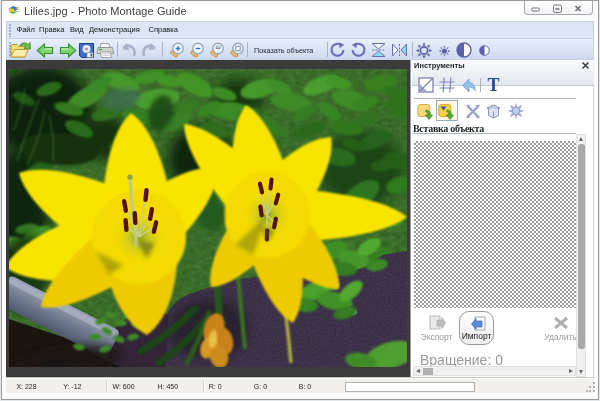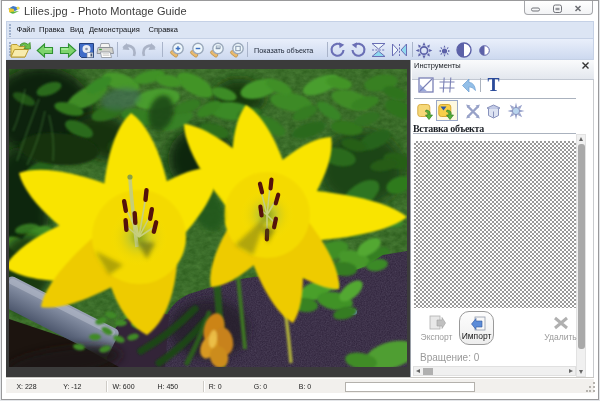--- a/index.html
+++ b/index.html
@@ -18,38 +18,38 @@
   
   #toolbar { position:absolute; left:6px; top:38px; width:588px; height:22px; background:linear-gradient(#e9effb,#cdd9ef); border:1px solid #c5d1e6; }
   #toolbar svg { position:absolute; }
   .sep { position:absolute; top:3px; width:1px; height:15px; background:#a9b4ca; }
   #showorig { position:absolute; left:247px; top:7px; font-size:7.2px; color:#1a2333; }
   
   #canvas { position:absolute; left:6px; top:60px; width:404px; height:318px; background:#3b3b3b; }
   #photo { position:absolute; left:3px; top:9px; width:398px; height:298px; }
   
   #panel { position:absolute; left:410px; top:60px; width:184px; height:318px; background:#ffffff; border-left:1px solid #9aa0a8; border-right:1px solid #c9cbce; }
-  #phead { position:absolute; left:1px; top:0; width:182px; height:20px; background:linear-gradient(#fafbfc,#e3e7ee); border-bottom:1px solid #c2c8d2; }
+  #phead { position:absolute; left:1px; top:0; width:182px; height:26px; background:linear-gradient(#fafbfc,#e3e7ee); border-bottom:1px solid #c2c8d2;font-weight:bold; }
   #phead .t { position:absolute; left:2px; top:1px; font-size:7.5px; color:#20242a; }
   #panel svg.ico { position:absolute; }
   .phr { position:absolute; height:1px; background:#aab2be; }
   #vstavka { position:absolute; left:2px; top:63px; font-size:10px; font-weight:bold; color:#20242a; letter-spacing:-0.3px;font-family:Liberation Serif, serif; }
   #checker { position:absolute; left:3px; top:81px; width:162px; height:167px;
      background:repeating-conic-gradient(#9a9a9a 0% 25%, #ffffff 0% 50%); background-size:4px 4px; }
   
   #vsb { position:absolute; left:165px; top:74px; width:10px; height:243px; background:#f0f0f0; border:1px solid #e2e2e2; }
   #vsb .thumb { position:absolute; left:1px; top:9px; width:7px; height:205px; background:#a9a9a9; border-radius:3px; }
   .tri { position:absolute; width:0; height:0; }
   
   .pbtn { position:absolute; top:251px; width:35px; height:34px; font-size:8.5px; text-align:center; color:#1a1a1a; }
   .pbtn.raised { border:1px solid #9a9a9a; border-radius:10px; background:linear-gradient(#fdfdfd,#eeeeee); }
   .pbtn.dis { color:#9a9a9a; }
   .pbtn .lbl { position:absolute; bottom:3px; width:100%; }
   .pbtn svg { position:absolute; left:50%; top:4px; transform:translateX(-50%); }
-  #rot { position:absolute; left:9px; top:292px; font-size:10px; color:#9a9a9a; }
+  #rot { position:absolute; left:9px; top:292px; font-size:14px; color:#9a9a9a; }
   
   #hsb { position:absolute; left:2px; top:306px; width:163px; height:10px; background:#f0f0f0; border:1px solid #e0e0e0; }
   #hsb .thumb { position:absolute; left:9px; top:1px; width:10px; height:7px; background:#b0b0b0; }
 
   
   #status { position:absolute; left:6px; top:378px; width:588px; height:15px; background:#f2f0ed; border-top:1px solid #ffffff; box-shadow:0 -1px 0 #c9c7c3; font-size:7px; color:#222; }
   #status span { position:absolute; top:4px; }
   .ssep { position:absolute; top:2px; width:1px; height:11px; background:#cfccc7; box-shadow:1px 0 0 #ffffff; }
   #sfield { position:absolute; left:339px; top:3px; width:130px; height:10px; background:#ffffff; border:1px solid #b4b1ac; }
 </style>

